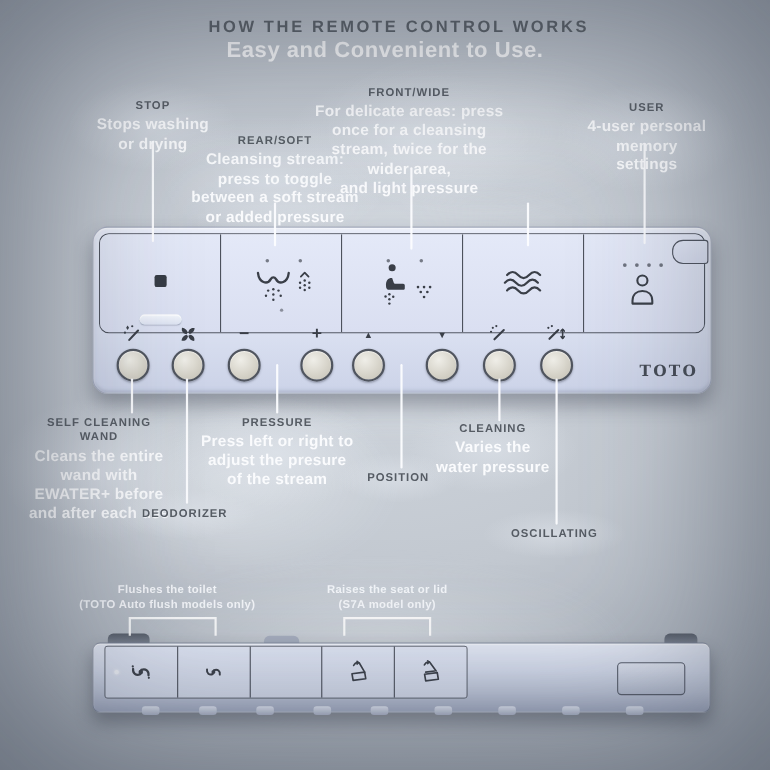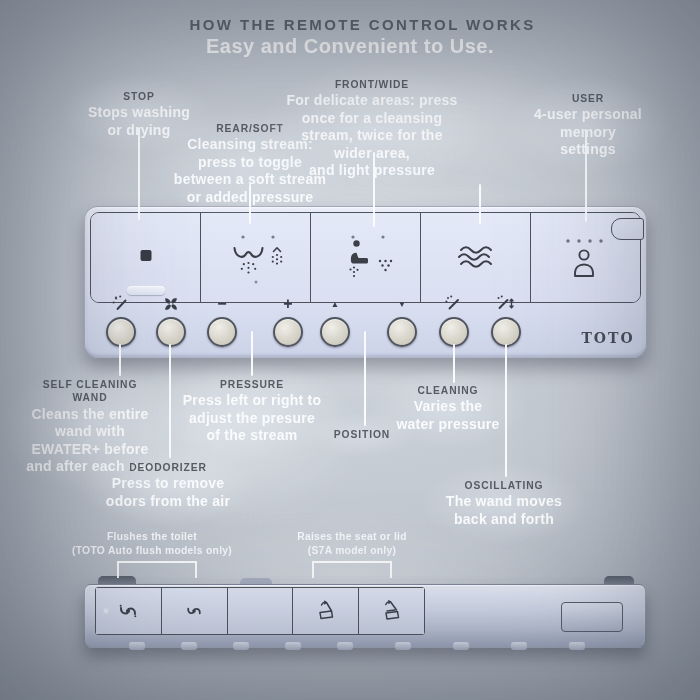--- a/index.html
+++ b/index.html
@@ -279,35 +279,31 @@
 and after each use</div>
   </div>
   <div class="callout" style="left:252px;top:378px;">
     <div class="hd">PRESSURE</div>
     <div class="bd">Press left or right to
 adjust the presure
 of the stream</div>
   </div>
   <div class="callout" style="left:168px;top:461px;">
     <div class="hd">DEODORIZER</div>
-    <div class="bd">Press to remove
-odors from the air</div>
   </div>
   <div class="callout" style="left:362px;top:428px;">
     <div class="hd">POSITION</div>
   </div>
   <div class="callout" style="left:448px;top:384px;">
     <div class="hd">CLEANING</div>
     <div class="bd">Varies the
 water pressure</div>
   </div>
   <div class="callout" style="left:504px;top:479px;">
     <div class="hd">OSCILLATING</div>
-    <div class="bd">The wand moves
-back and forth</div>
   </div>
 
   <div class="footer-label" style="left:152px;top:530px;">Flushes the toilet
 (TOTO Auto flush models only)</div>
   <div class="footer-label" style="left:352px;top:530px;">Raises the seat or lid
 (S7A model only)</div>
   <div class="bracket" style="left:117px;top:561px;width:76px;"></div>
   <div class="bracket" style="left:312px;top:561px;width:76px;"></div>
 
   <div class="cap dark" style="left:98px;top:576px;width:38px;height:10px;"></div>

